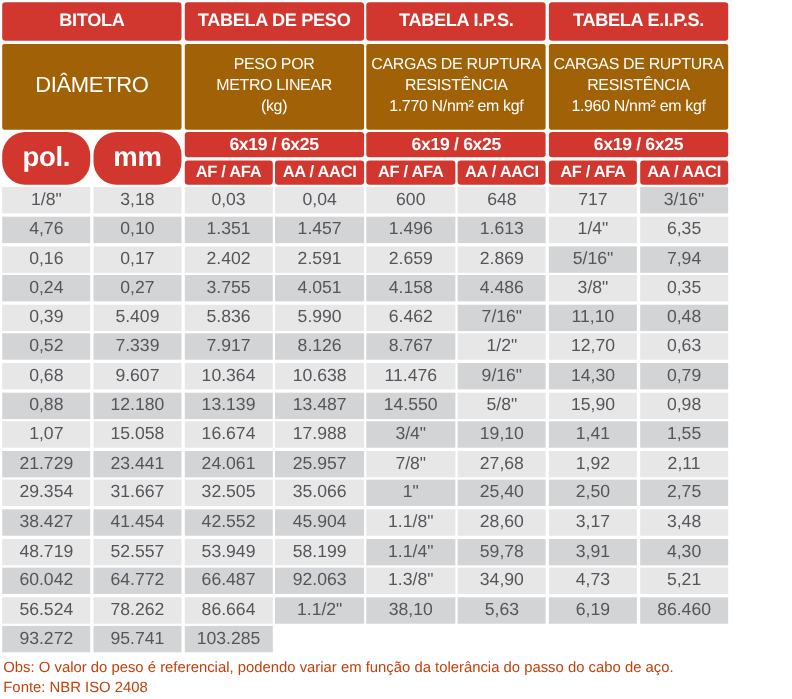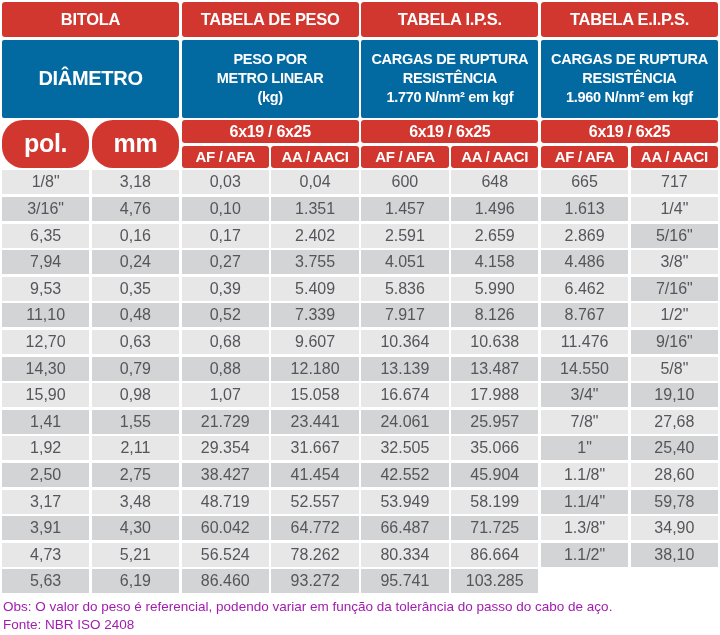--- a/index.html
+++ b/index.html
@@ -5,21 +5,21 @@
   * { box-sizing: border-box; }
   html, body {
     margin: 0; padding: 0;
     width: 720px; height: 635px;
     background: #ffffff;
     font-family: "Liberation Sans", sans-serif;
   }
   .tbl {
     position: absolute;
     left: 2px; top: 2px;
-    width: 716px;
+    width: 660px;
     display: grid;
     grid-template-columns: repeat(8, 1fr);
     grid-template-rows: 35px 78px 23px 22px;
     grid-auto-rows: 24px;
     gap: 2.6px;
   }
   .cell {
     display: flex;
     align-items: center;
     justify-content: center;
@@ -27,39 +27,39 @@
     overflow: hidden;
   }
   .red {
     background: #d1362f;
     color: #ffffff;
     font-weight: bold;
     border-radius: 3px;
     letter-spacing: -0.3px;
   }
   .grey {
-    background: #0369a1;
+    background: #a16207;
     color: #ffffff;
-    font-weight: bold;
+    font-weight: normal;
     border-radius: 2px;
     letter-spacing: -0.3px;
   }
   .group-title { font-size: 16.5px; }
   .diam { font-size: 20px; }
   .desc { font-size: 14.5px; line-height: 1.3; white-space: pre-line; }
   .polmm { font-size: 25px; border-radius: 21px; }
   .cons { font-size: 16px; }
   .afaa { font-size: 15px; }
   .dl { background: #e7e7e8; color: #55565a; font-size: 16px; }
   .dd { background: #d3d4d6; color: #55565a; font-size: 16px; }
   .footer {
     position: absolute;
     left: 3px; top: 598px;
     width: 714px;
-    color: #a21caf;
+    color: #c2410c;
     font-size: 13.5px;
     line-height: 1.35;
   }
 </style>
 </head>
 <body>
 
 <div class="tbl" id="table-grid">
 
   <div class="cell red group-title" style="grid-area:1/1/2/3">BITOLA</div>
@@ -89,21 +89,20 @@
   <div class="cell red afaa" style="grid-area:4/6/5/7">AA / AACI</div>
   <div class="cell red afaa" style="grid-area:4/7/5/8">AF / AFA</div>
   <div class="cell red afaa" style="grid-area:4/8/5/9">AA / AACI</div>
 
 <div class="cell dl">1/8"</div>
     <div class="cell dl">3,18</div>
     <div class="cell dl">0,03</div>
     <div class="cell dl">0,04</div>
     <div class="cell dl">600</div>
     <div class="cell dl">648</div>
-    <div class="cell dl">665</div>
     <div class="cell dl">717</div>
     <div class="cell dd">3/16"</div>
     <div class="cell dd">4,76</div>
     <div class="cell dd">0,10</div>
     <div class="cell dd">1.351</div>
     <div class="cell dd">1.457</div>
     <div class="cell dd">1.496</div>
     <div class="cell dd">1.613</div>
     <div class="cell dl">1/4"</div>
     <div class="cell dl">6,35</div>
@@ -115,21 +114,20 @@
     <div class="cell dl">2.869</div>
     <div class="cell dd">5/16"</div>
     <div class="cell dd">7,94</div>
     <div class="cell dd">0,24</div>
     <div class="cell dd">0,27</div>
     <div class="cell dd">3.755</div>
     <div class="cell dd">4.051</div>
     <div class="cell dd">4.158</div>
     <div class="cell dd">4.486</div>
     <div class="cell dl">3/8"</div>
-    <div class="cell dl">9,53</div>
     <div class="cell dl">0,35</div>
     <div class="cell dl">0,39</div>
     <div class="cell dl">5.409</div>
     <div class="cell dl">5.836</div>
     <div class="cell dl">5.990</div>
     <div class="cell dl">6.462</div>
     <div class="cell dd">7/16"</div>
     <div class="cell dd">11,10</div>
     <div class="cell dd">0,48</div>
     <div class="cell dd">0,52</div>
@@ -192,28 +190,27 @@
     <div class="cell dl">52.557</div>
     <div class="cell dl">53.949</div>
     <div class="cell dl">58.199</div>
     <div class="cell dd">1.1/4"</div>
     <div class="cell dd">59,78</div>
     <div class="cell dd">3,91</div>
     <div class="cell dd">4,30</div>
     <div class="cell dd">60.042</div>
     <div class="cell dd">64.772</div>
     <div class="cell dd">66.487</div>
-    <div class="cell dd">71.725</div>
+    <div class="cell dd">92.063</div>
     <div class="cell dl">1.3/8"</div>
     <div class="cell dl">34,90</div>
     <div class="cell dl">4,73</div>
     <div class="cell dl">5,21</div>
     <div class="cell dl">56.524</div>
     <div class="cell dl">78.262</div>
-    <div class="cell dl">80.334</div>
     <div class="cell dl">86.664</div>
     <div class="cell dd">1.1/2"</div>
     <div class="cell dd">38,10</div>
     <div class="cell dd">5,63</div>
     <div class="cell dd">6,19</div>
     <div class="cell dd">86.460</div>
     <div class="cell dd">93.272</div>
     <div class="cell dd">95.741</div>
     <div class="cell dd">103.285</div>
   </div>

